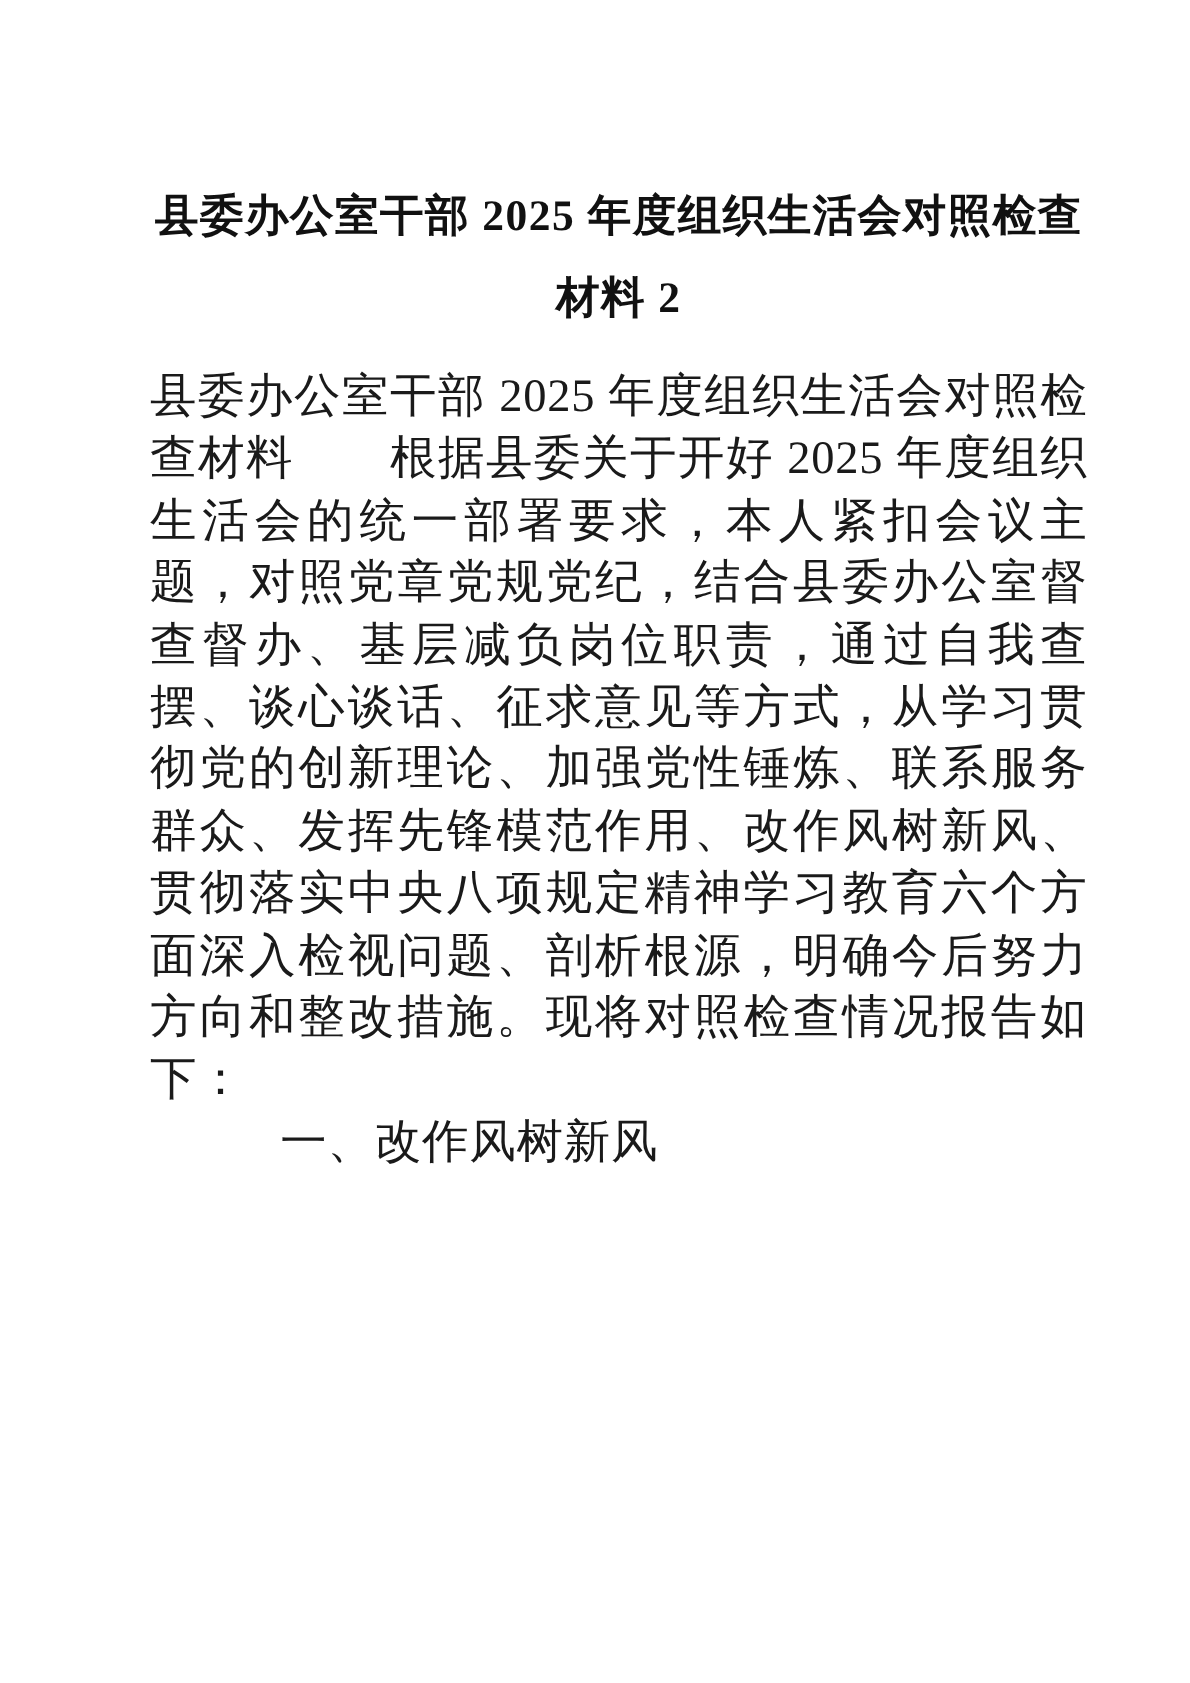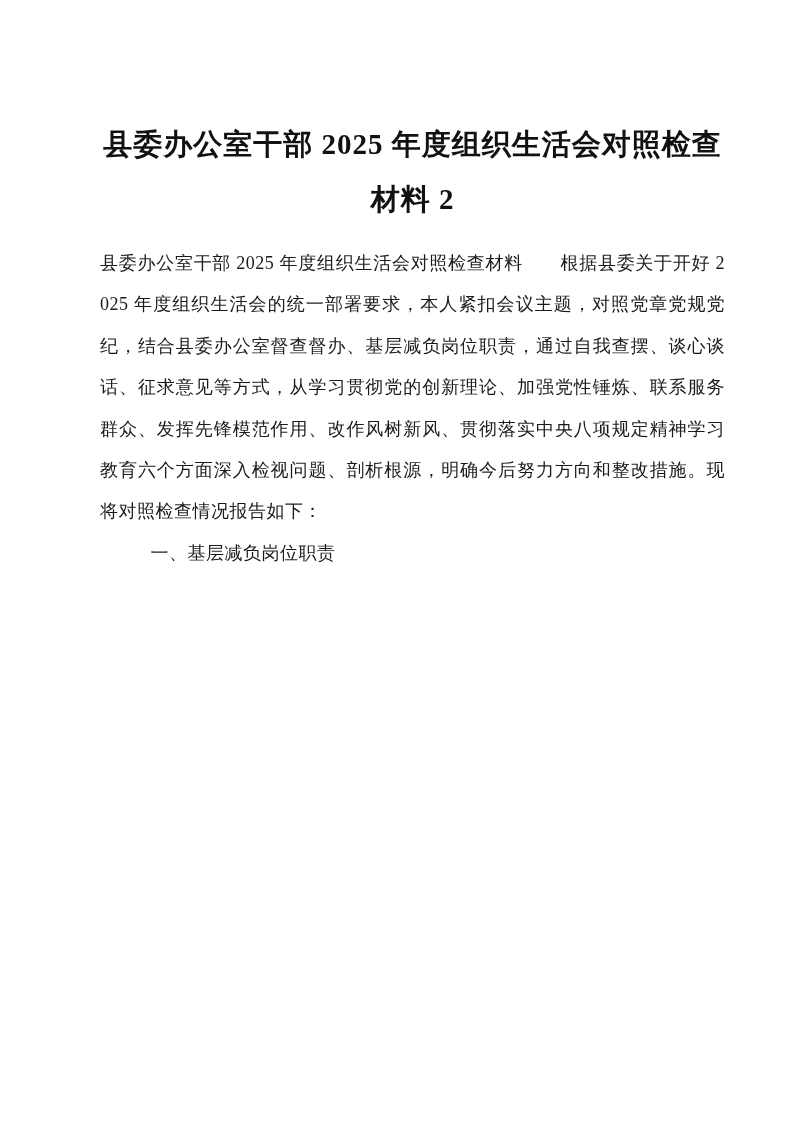--- a/index.html
+++ b/index.html
@@ -24,21 +24,21 @@
     margin: 0 0 16px 0;
     font-size: 29px;
     font-weight: bold;
     line-height: 55px;
     text-align: center;
     letter-spacing: 1px;
     color: #111111;
   }
   .para {
     margin: 0;
-    font-size: 18px;
+    font-size: 31px;
     line-height: 41.4px;
     letter-spacing: 0.5px;
     text-align: justify;
     text-justify: inter-ideograph;
     word-break: break-all;
     color: #1a1a1a;
   }
   .para.indent {
     text-indent: 2.8em;
   }
@@ -46,19 +46,19 @@
 </head>
 <body>
 
 <div class="page">
   <div class="content">
 
     <h1 class="doc-title">县委办公室干部 2025 年度组织生活会对照检查材料 2</h1>
 
     <p class="para">县委办公室干部 2025 年度组织生活会对照检查材料　　根据县委关于开好 2025 年度组织生活会的统一部署要求，本人紧扣会议主题，对照党章党规党纪，结合县委办公室督查督办、基层减负岗位职责，通过自我查摆、谈心谈话、征求意见等方式，从学习贯彻党的创新理论、加强党性锤炼、联系服务群众、发挥先锋模范作用、改作风树新风、贯彻落实中央八项规定精神学习教育六个方面深入检视问题、剖析根源，明确今后努力方向和整改措施。现将对照检查情况报告如下：</p>
 
-    <p class="para indent">一、基层减负岗位职责</p>
+    <p class="para indent">一、改作风树新风</p>
 
 
 
 
   </div>
 </div>
 
 </body></html>

